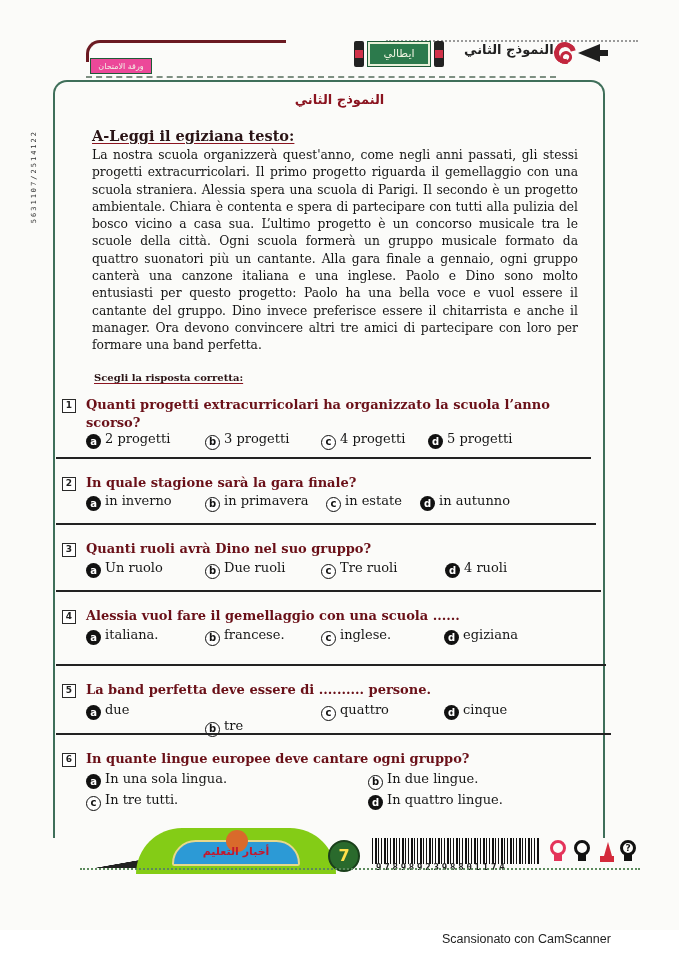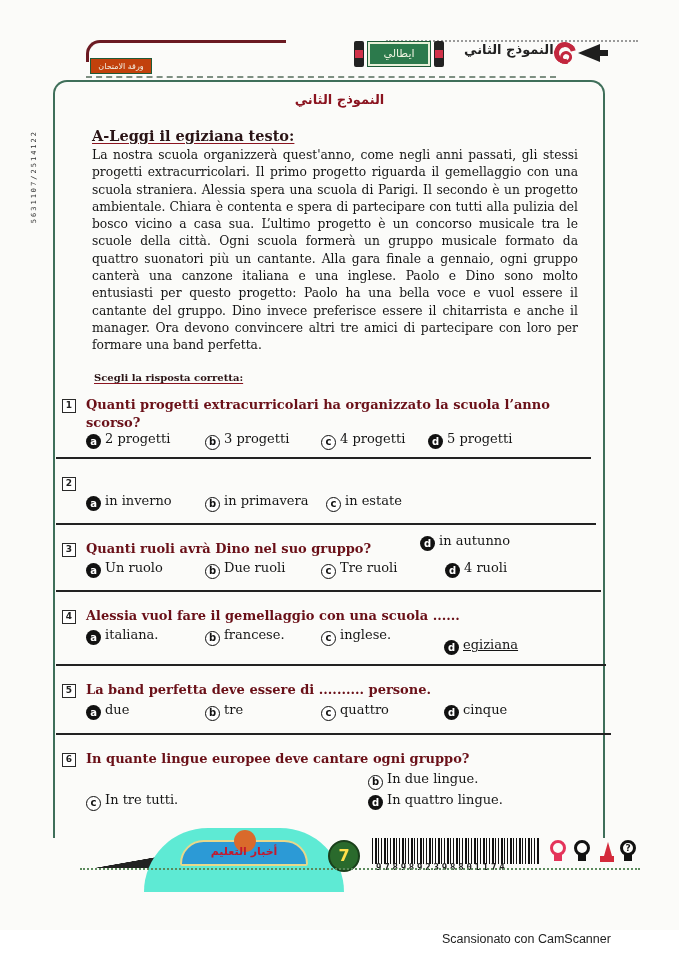--- a/index.html
+++ b/index.html
@@ -7,21 +7,21 @@
     body { position: relative; font-family: "DejaVu Serif", serif; color: #1b1b1b; }
 
     
     .page { position: absolute; left: 0; top: 0; width: 679px; height: 930px; background: #fbfbf9; }
 
     
     .hdr { position: absolute; left: 86px; top: 38px; width: 552px; height: 40px; }
     .hdr-topline { position: absolute; left: 300px; top: 2px; width: 252px; border-top: 2px dotted #9a9a9a; }
     .hdr-botline { position: absolute; left: 0; top: 38px; width: 470px; border-top: 2px dashed #7d8f82; }
     .hdr-arc { position: absolute; left: 0; top: 2px; width: 200px; height: 22px; border-top: 3px solid #6b1a22; border-left: 3px solid #6b1a22; border-radius: 14px 0 0 0; }
-    .exam-sheet-badge { position: absolute; left: 4px; top: 20px; width: 62px; height: 16px; background: #c2410c; color: #f2f2e6; font-family: "DejaVu Sans", sans-serif; font-size: 8px; line-height: 16px; text-align: center; border: 1px solid #1f5a37; direction: rtl; }
+    .exam-sheet-badge { position: absolute; left: 4px; top: 20px; width: 62px; height: 16px; background: #ec4899; color: #f2f2e6; font-family: "DejaVu Sans", sans-serif; font-size: 8px; line-height: 16px; text-align: center; border: 1px solid #1f5a37; direction: rtl; }
     .exam-title { position: absolute; left: 118px; top: 4px; width: 145px; text-align: right; direction: rtl; font-family: "DejaVu Sans", sans-serif; font-weight: bold; font-size: 8.5px; line-height: 12px; color: #8a1a24; }
     .subject-box { position: absolute; left: 268px; top: 3px; width: 90px; height: 26px; }
     .subject-cap { position: absolute; top: 0; width: 10px; height: 26px; background: #222; border-radius: 2px; }
     .subject-cap.l { left: 0; }
     .subject-cap.r { right: 0; }
     .subject-cap::after { content: ""; position: absolute; left: 1px; top: 9px; width: 8px; height: 8px; background: #d1324a; }
     .subject-label { position: absolute; left: 14px; top: 1px; width: 62px; height: 24px; background: #2c7a4c; border: 2px solid #e8f0d8; outline: 1px solid #1e5a37; color: #f0f4e0; font-family: "DejaVu Sans", sans-serif; font-size: 11px; line-height: 20px; text-align: center; direction: rtl; }
     .model-title { position: absolute; left: 378px; top: 4px; font-family: "DejaVu Sans", sans-serif; font-weight: bold; font-size: 13px; color: #222; direction: rtl; }
     .logo { position: absolute; left: 462px; top: 0; width: 90px; height: 30px; }
     .logo-ring { position: absolute; left: 6px; top: 4px; width: 22px; height: 22px; border: 5px solid #c2273e; border-radius: 50%; border-right-color: transparent; transform: rotate(30deg); }
@@ -50,21 +50,21 @@
     .opt { position: absolute; font-size: 13px; line-height: 18px; color: #161616; white-space: nowrap; }
     .opt-letter { display: inline-block; width: 15px; height: 15px; border-radius: 50%; background: #111; color: #fff; font-family: "DejaVu Sans", sans-serif; font-size: 10px; line-height: 15px; text-align: center; font-weight: bold; margin-right: 4px; vertical-align: -2px; }
     .opt-letter.outline { background: #fff; color: #111; border: 1.5px solid #111; line-height: 12px; }
 
     .divider { position: absolute; left: 56px; height: 2px; background: #222; }
 
     
     .footer { position: absolute; left: 80px; top: 822px; width: 560px; height: 50px; }
     .footer-dots { position: absolute; left: 0; top: 46px; width: 560px; border-top: 2px dotted #5b8a5c; }
     .footer-wedge { position: absolute; left: 8px; top: 26px; width: 150px; height: 20px; background: linear-gradient(170deg, transparent 45%, #222 46%); }
-    .mound { position: absolute; left: 64px; top: 6px; width: 200px; height: 64px; border-radius: 100px 100px 0 0; background: #5eead4; }
+    .mound { position: absolute; left: 56px; top: 6px; width: 200px; height: 46px; border-radius: 100px 100px 0 0; background: #84cc16; }
     .mound-inner { position: absolute; left: 36px; top: 12px; width: 128px; height: 26px; border-radius: 60px 60px 6px 6px; background: #2c9ad6; border: 2px solid #e7d88b; }
     .mound-sun { position: absolute; left: 90px; top: 2px; width: 22px; height: 22px; border-radius: 50%; background: #d96a2b; }
     .brand { position: absolute; left: 36px; top: 17px; width: 128px; text-align: center; font-family: "DejaVu Sans", sans-serif; font-weight: bold; font-size: 11px; color: #c2192e; direction: rtl; }
     .page-num { position: absolute; left: 248px; top: 18px; width: 32px; height: 32px; border-radius: 50%; background: #2a6a2c; border: 2px solid #1a3f1b; color: #ffe04a; font-family: "DejaVu Sans", sans-serif; font-weight: bold; font-size: 16px; line-height: 28px; text-align: center; }
     .barcode { position: absolute; left: 292px; top: 16px; width: 168px; height: 26px; background: repeating-linear-gradient(90deg, #111 0 1px, transparent 1px 3px, #111 3px 5px, transparent 5px 6px, #111 6px 7px, transparent 7px 9px); }
     .barcode-digits { position: absolute; left: 296px; top: 40px; width: 168px; font-family: "DejaVu Sans Mono", monospace; font-size: 9px; font-weight: bold; color: #222; letter-spacing: 2.8px; }
     .bulb { position: absolute; top: 18px; width: 16px; height: 22px; }
     .bulb .glass { position: absolute; left: 0; top: 0; width: 16px; height: 16px; border-radius: 50%; border: 3px solid #111; }
     .bulb .base { position: absolute; left: 4px; top: 15px; width: 8px; height: 6px; background: #111; }
     .bulb.pink .glass { border-color: #e4335a; }
@@ -114,60 +114,62 @@
     <div class="q-text">Quanti progetti extracurricolari ha organizzato la scuola l’anno scorso?</div>
     <div class="opt" style="left:24px;top:34px;"><span class="opt-letter">a</span><span>2 progetti</span></div>
     <div class="opt" style="left:143px;top:34px;"><span class="opt-letter outline">b</span><span>3 progetti</span></div>
     <div class="opt" style="left:259px;top:34px;"><span class="opt-letter outline">c</span><span>4 progetti</span></div>
     <div class="opt" style="left:366px;top:34px;"><span class="opt-letter">d</span><span>5 progetti</span></div>
   </div>
   <div class="divider" style="top:457px;width:535px;"></div>
 
   <div class="q" style="top:474px;height:40px;">
     <div class="q-num">2</div>
+    <div class="q-text">In quale stagione sarà la gara finale?</div>
     <div class="opt" style="left:24px;top:18px;"><span class="opt-letter">a</span><span>in inverno</span></div>
     <div class="opt" style="left:143px;top:18px;"><span class="opt-letter outline">b</span><span>in primavera</span></div>
     <div class="opt" style="left:264px;top:18px;"><span class="opt-letter outline">c</span><span>in estate</span></div>
-    <div class="opt" style="left:358px;top:18px;margin-top:40px;"><span class="opt-letter">d</span><span>in autunno</span></div>
+    <div class="opt" style="left:358px;top:18px;"><span class="opt-letter">d</span><span>in autunno</span></div>
   </div>
   <div class="divider" style="top:523px;width:540px;"></div>
 
   <div class="q" style="top:540px;height:40px;">
     <div class="q-num">3</div>
     <div class="q-text">Quanti ruoli avrà Dino nel suo gruppo?</div>
     <div class="opt" style="left:24px;top:19px;"><span class="opt-letter">a</span><span>Un ruolo</span></div>
     <div class="opt" style="left:143px;top:19px;"><span class="opt-letter outline">b</span><span>Due ruoli</span></div>
     <div class="opt" style="left:259px;top:19px;"><span class="opt-letter outline">c</span><span>Tre ruoli</span></div>
     <div class="opt" style="left:383px;top:19px;"><span class="opt-letter">d</span><span>4 ruoli</span></div>
   </div>
   <div class="divider" style="top:590px;width:545px;"></div>
 
   <div class="q" style="top:607px;height:40px;">
     <div class="q-num">4</div>
     <div class="q-text">Alessia vuol fare il gemellaggio con una scuola ......</div>
     <div class="opt" style="left:24px;top:19px;"><span class="opt-letter">a</span><span>italiana.</span></div>
     <div class="opt" style="left:143px;top:19px;"><span class="opt-letter outline">b</span><span>francese.</span></div>
     <div class="opt" style="left:259px;top:19px;"><span class="opt-letter outline">c</span><span>inglese.</span></div>
-    <div class="opt" style="left:382px;top:29px;text-decoration:underline;"><span class="opt-letter">d</span><span>egiziana</span></div>
+    <div class="opt" style="left:382px;top:19px;"><span class="opt-letter">d</span><span>egiziana</span></div>
   </div>
   <div class="divider" style="top:664px;width:550px;"></div>
 
   <div class="q" style="top:681px;height:40px;">
     <div class="q-num">5</div>
     <div class="q-text">La band perfetta deve essere di .......... persone.</div>
     <div class="opt" style="left:24px;top:20px;"><span class="opt-letter">a</span><span>due</span></div>
-    <div class="opt" style="left:143px;top:20px;"><span class="opt-letter outline">b</span><span>tre</span></div>
+    <div class="opt" style="left:143px;top:36px;"><span class="opt-letter outline">b</span><span>tre</span></div>
     <div class="opt" style="left:259px;top:20px;"><span class="opt-letter outline">c</span><span>quattro</span></div>
     <div class="opt" style="left:382px;top:20px;"><span class="opt-letter">d</span><span>cinque</span></div>
   </div>
   <div class="divider" style="top:733px;width:555px;"></div>
 
   <div class="q" style="top:750px;height:60px;">
     <div class="q-num">6</div>
     <div class="q-text">In quante lingue europee deve cantare ogni gruppo?</div>
+    <div class="opt" style="left:24px;top:20px;"><span class="opt-letter">a</span><span>In una sola lingua.</span></div>
     <div class="opt" style="left:306px;top:20px;"><span class="opt-letter outline">b</span><span>In due lingue.</span></div>
     <div class="opt" style="left:24px;top:41px;"><span class="opt-letter outline">c</span><span>In tre tutti.</span></div>
     <div class="opt" style="left:306px;top:41px;"><span class="opt-letter">d</span><span>In quattro lingue.</span></div>
   </div>
 
   <div class="footer">
     <div class="footer-wedge"></div>
     <div class="mound">
       <div class="mound-inner"></div>
       <div class="mound-sun"></div>

